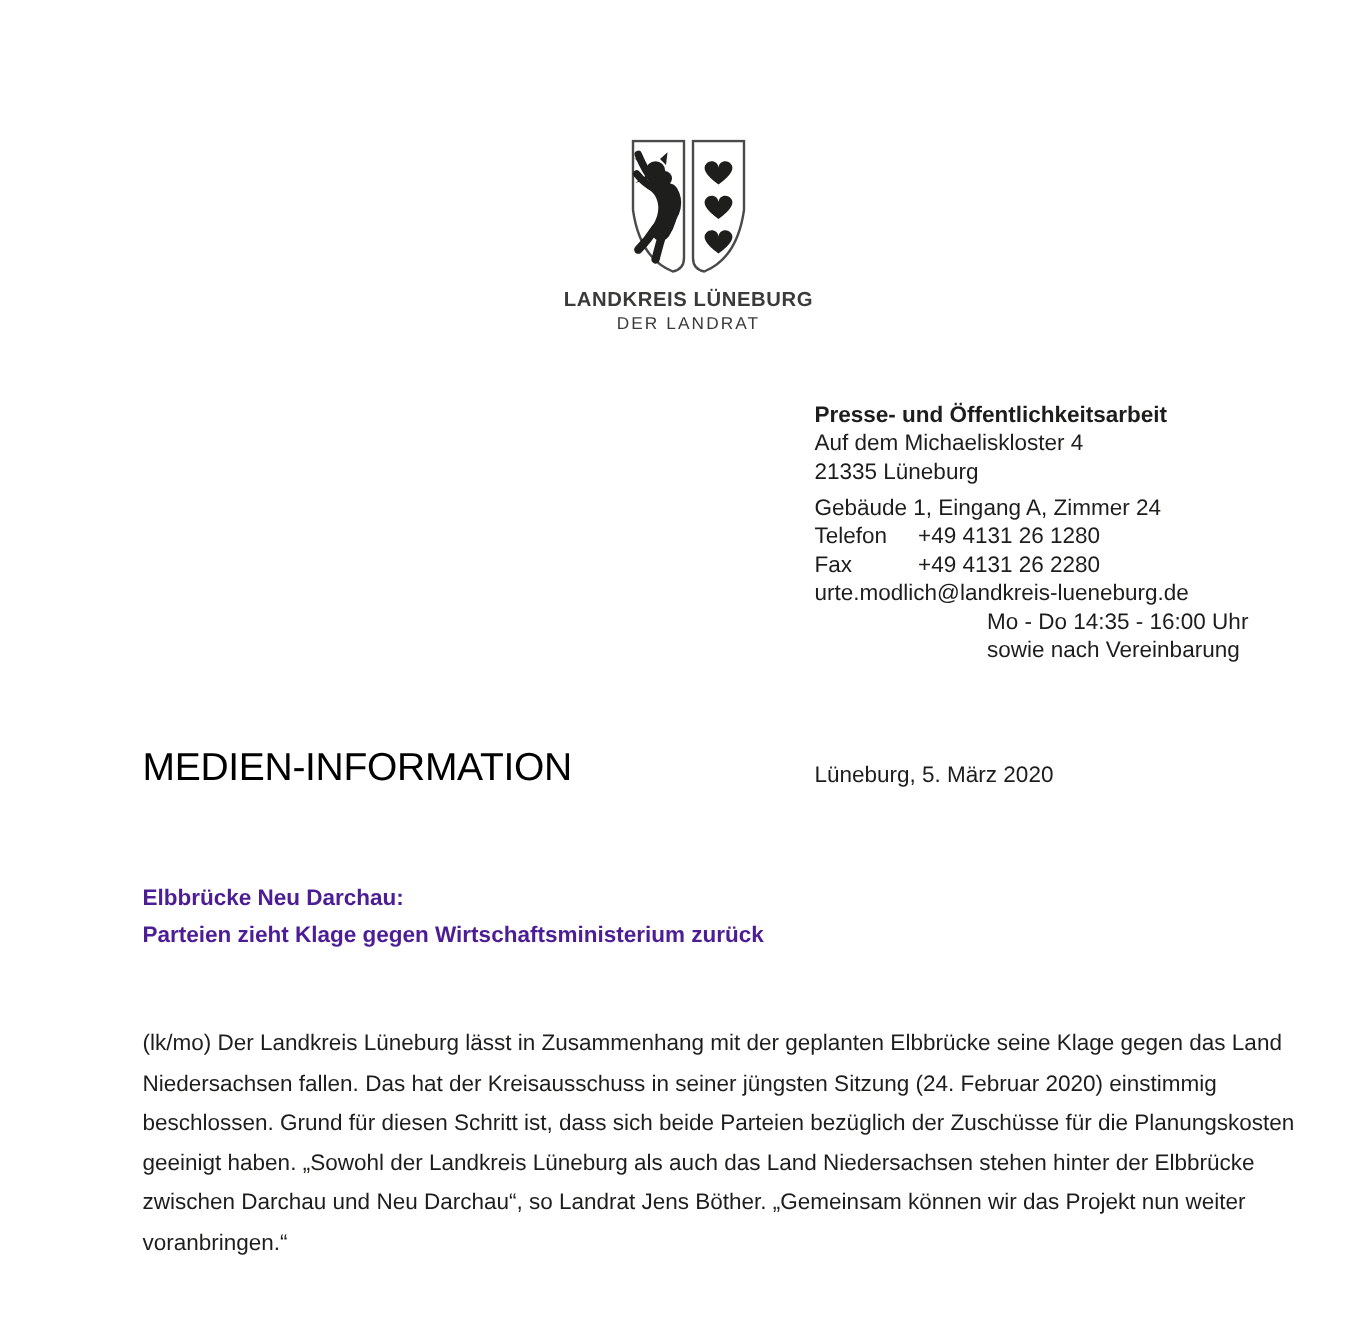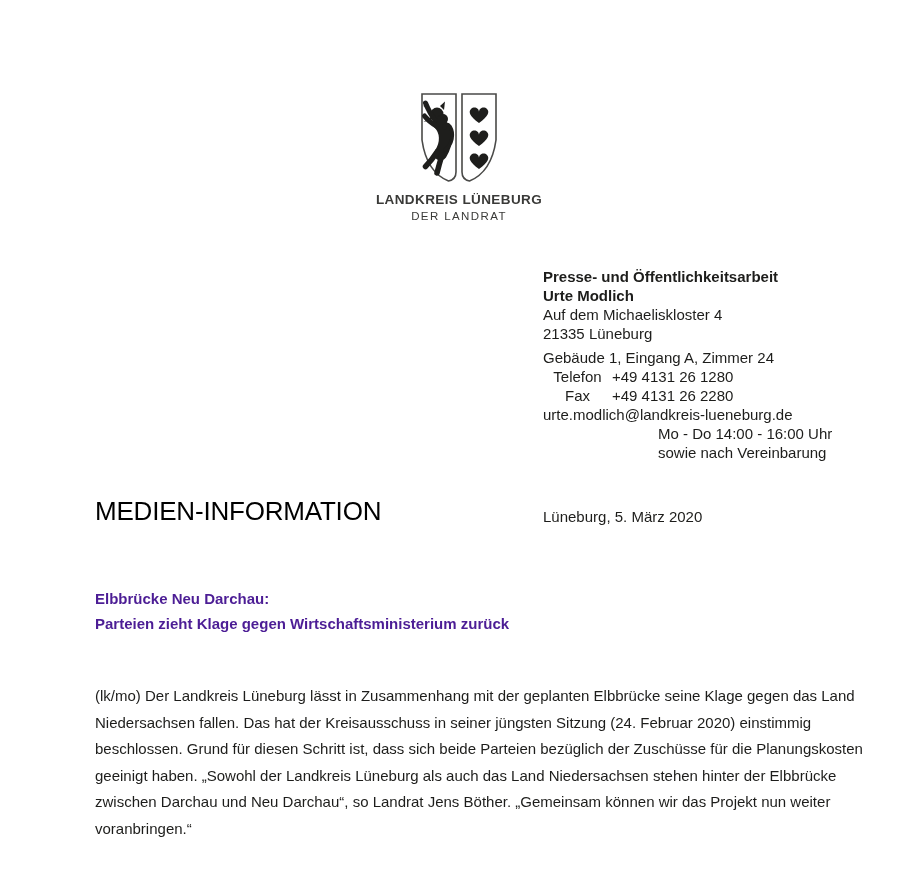--- a/index.html
+++ b/index.html
@@ -52,21 +52,21 @@
   .contact-block {
     position: absolute;
     left: 543px;
     top: 219px;
     font-size: 15px;
     line-height: 19px;
     color: #1d1d1b;
   }
   .contact-block .bold { font-weight: bold; }
   .contact-gap { margin-top: 5px; }
-  .lbl-narrow { display: inline-block; width: 69px; text-align: center; }
+  .lbl-narrow { display: inline-block; width: 69px; }
   .lbl-wide   { display: inline-block; width: 115px; vertical-align: top; }
   .hours-indent { padding-left: 115px; }
 
   
   .doc-title {
     position: absolute;
     left: 95px;
     top: 448px;
     font-size: 26px;
     font-weight: normal;
@@ -148,33 +148,32 @@
           </g>
         </svg>
       </span>
       <div class="org-name">LANDKREIS LÜNEBURG</div>
       <div class="org-subtitle">DER LANDRAT</div>
     </div>
   </div>
 
   <div class="contact-block">
     <div class="bold">Presse- und Öffentlichkeitsarbeit</div>
-    <div class="bold">Urte Modlich</div>
     <div>Auf dem Michaeliskloster 4</div>
     <div>21335 Lüneburg</div>
 
     <div class="contact-gap">Gebäude 1, Eingang A, Zimmer 24</div>
     <div>
       <span class="lbl-narrow">Telefon</span><span>+49 4131 26 1280</span>
     </div>
     <div>
       <span class="lbl-narrow">Fax</span><span>+49 4131 26 2280</span>
     </div>
     <div>urte.modlich@landkreis-lueneburg.de</div>
-    <div class="hours-indent">Mo - Do 14:00 - 16:00 Uhr</div>
+    <div class="hours-indent">Mo - Do 14:35 - 16:00 Uhr</div>
     <div class="hours-indent">sowie nach Vereinbarung</div>
   </div>
 
   <div class="doc-title">MEDIEN-INFORMATION</div>
   <div class="dateline">Lüneburg, 5. März 2020</div>
 
   <div class="subject">
     <div>Elbbrücke Neu Darchau:</div>
     <div>Parteien zieht Klage gegen Wirtschaftsministerium zurück</div>
   </div>

